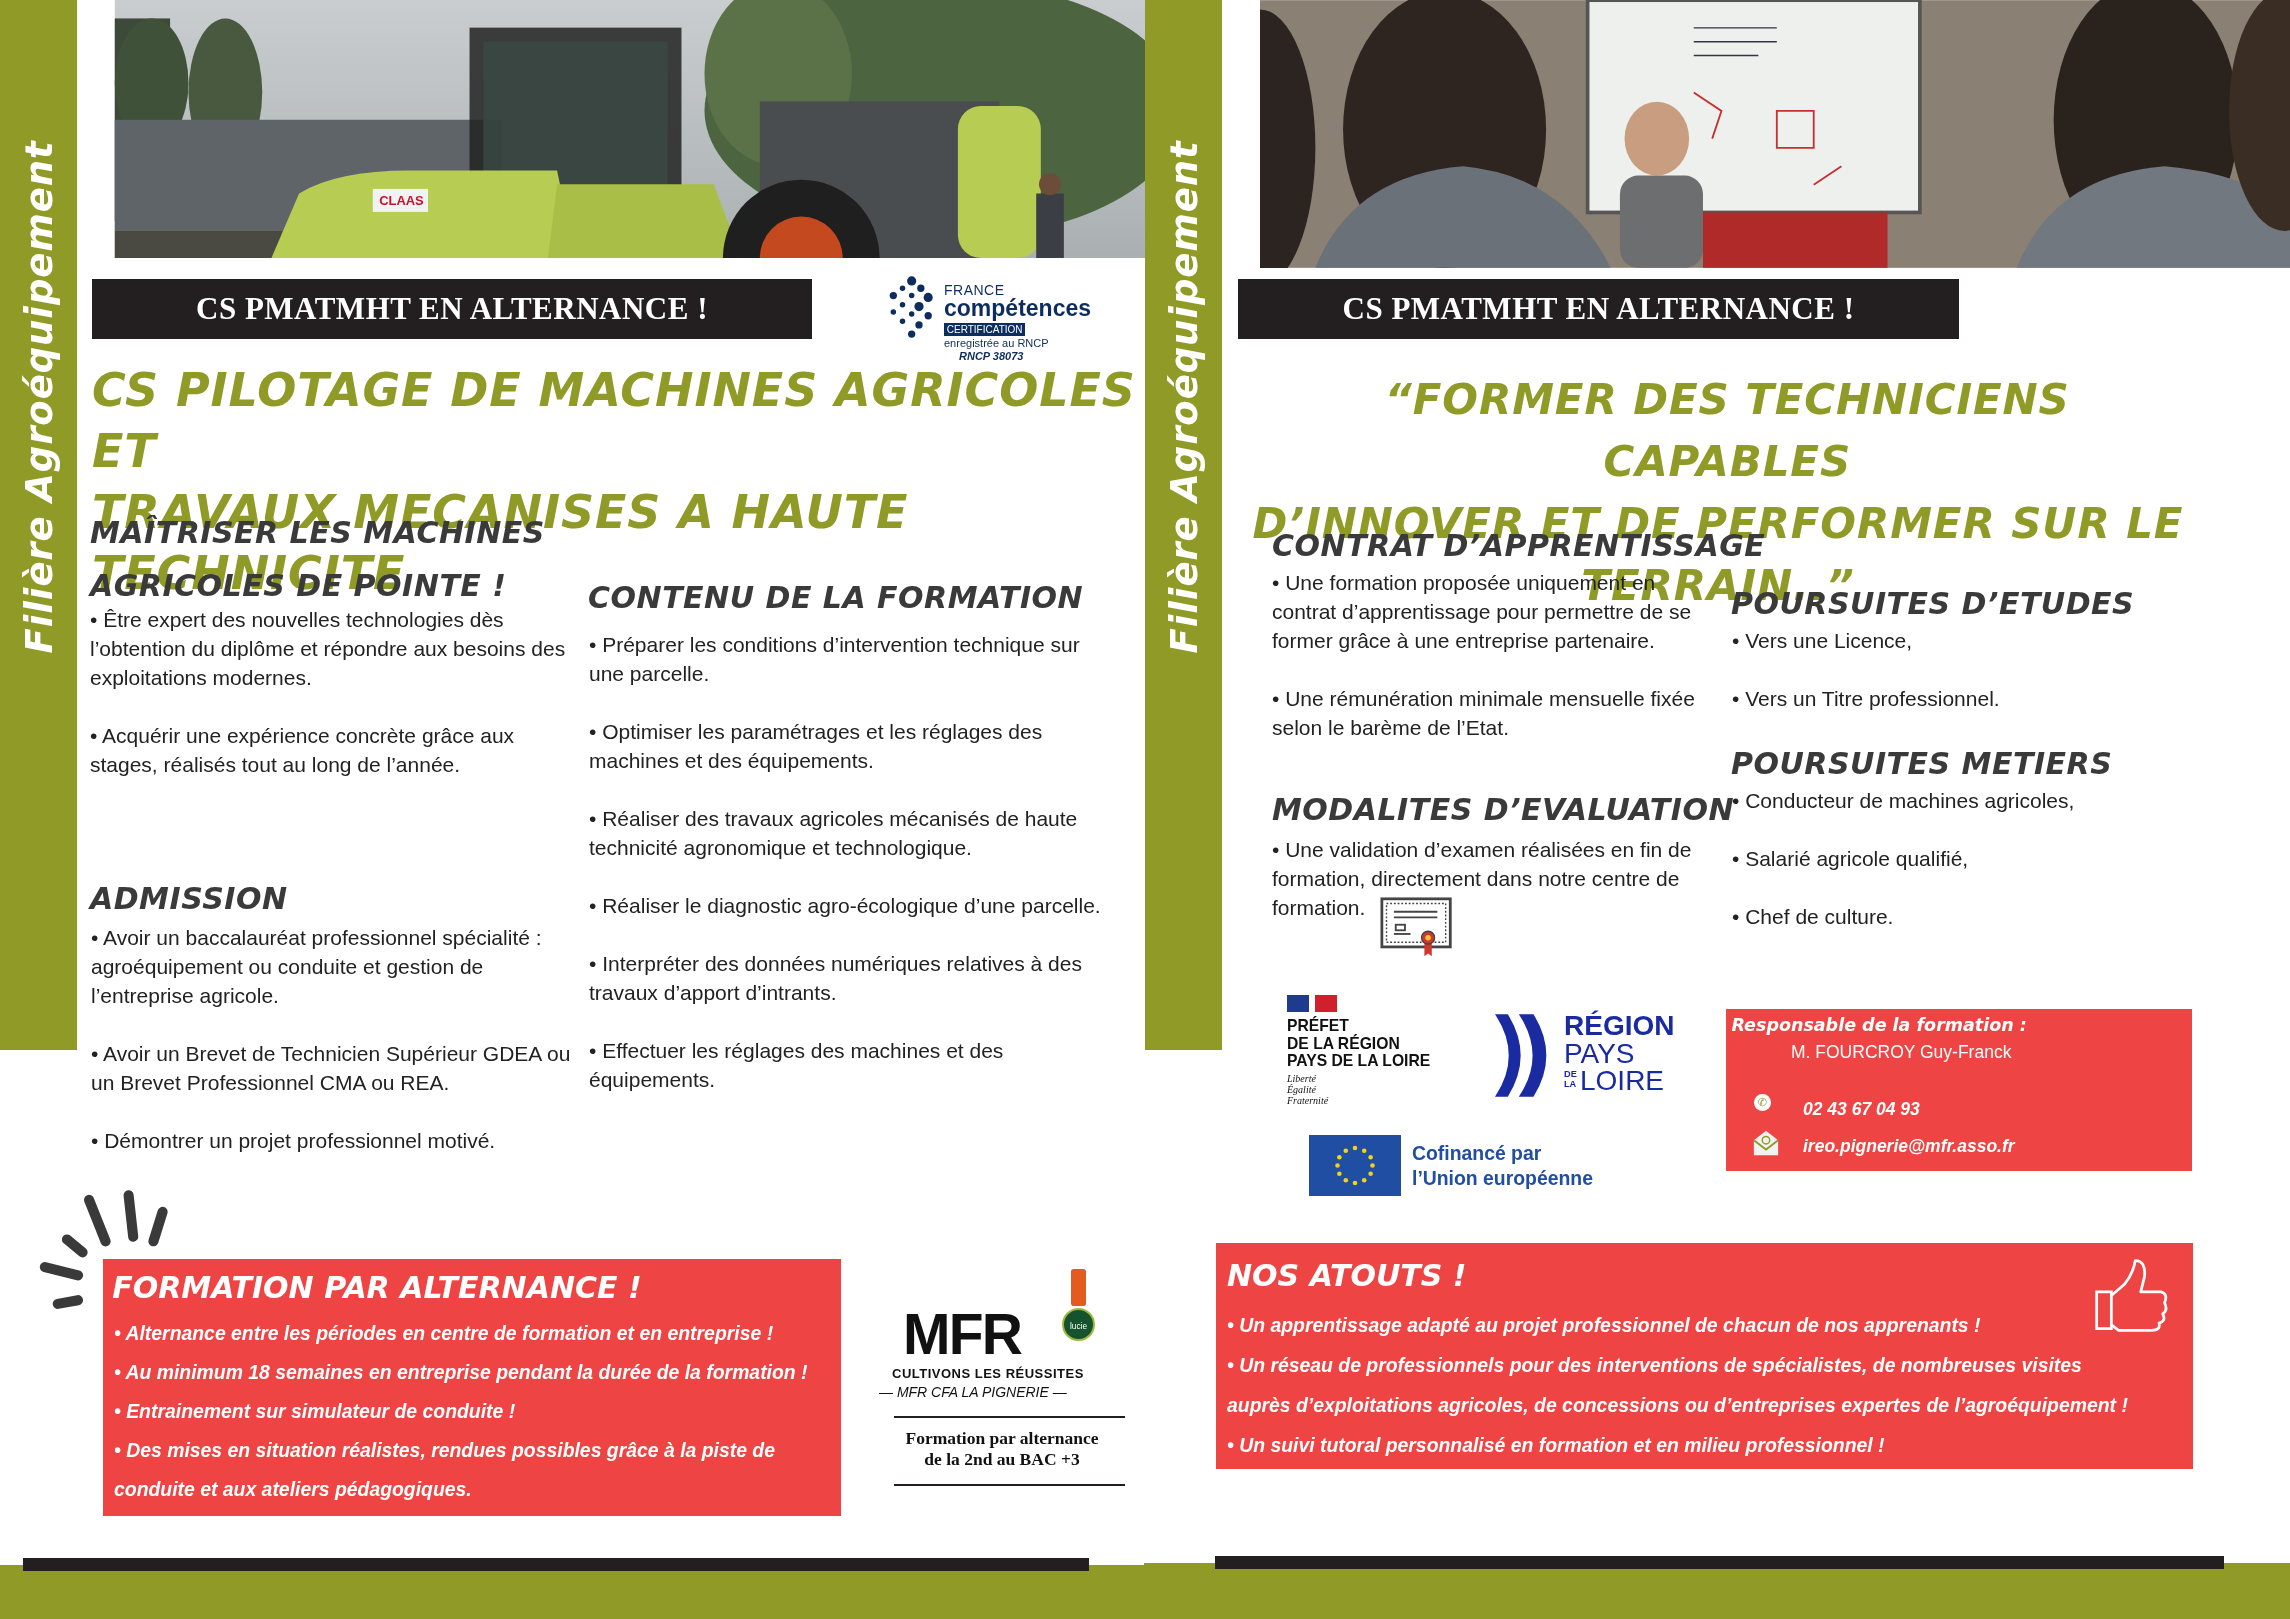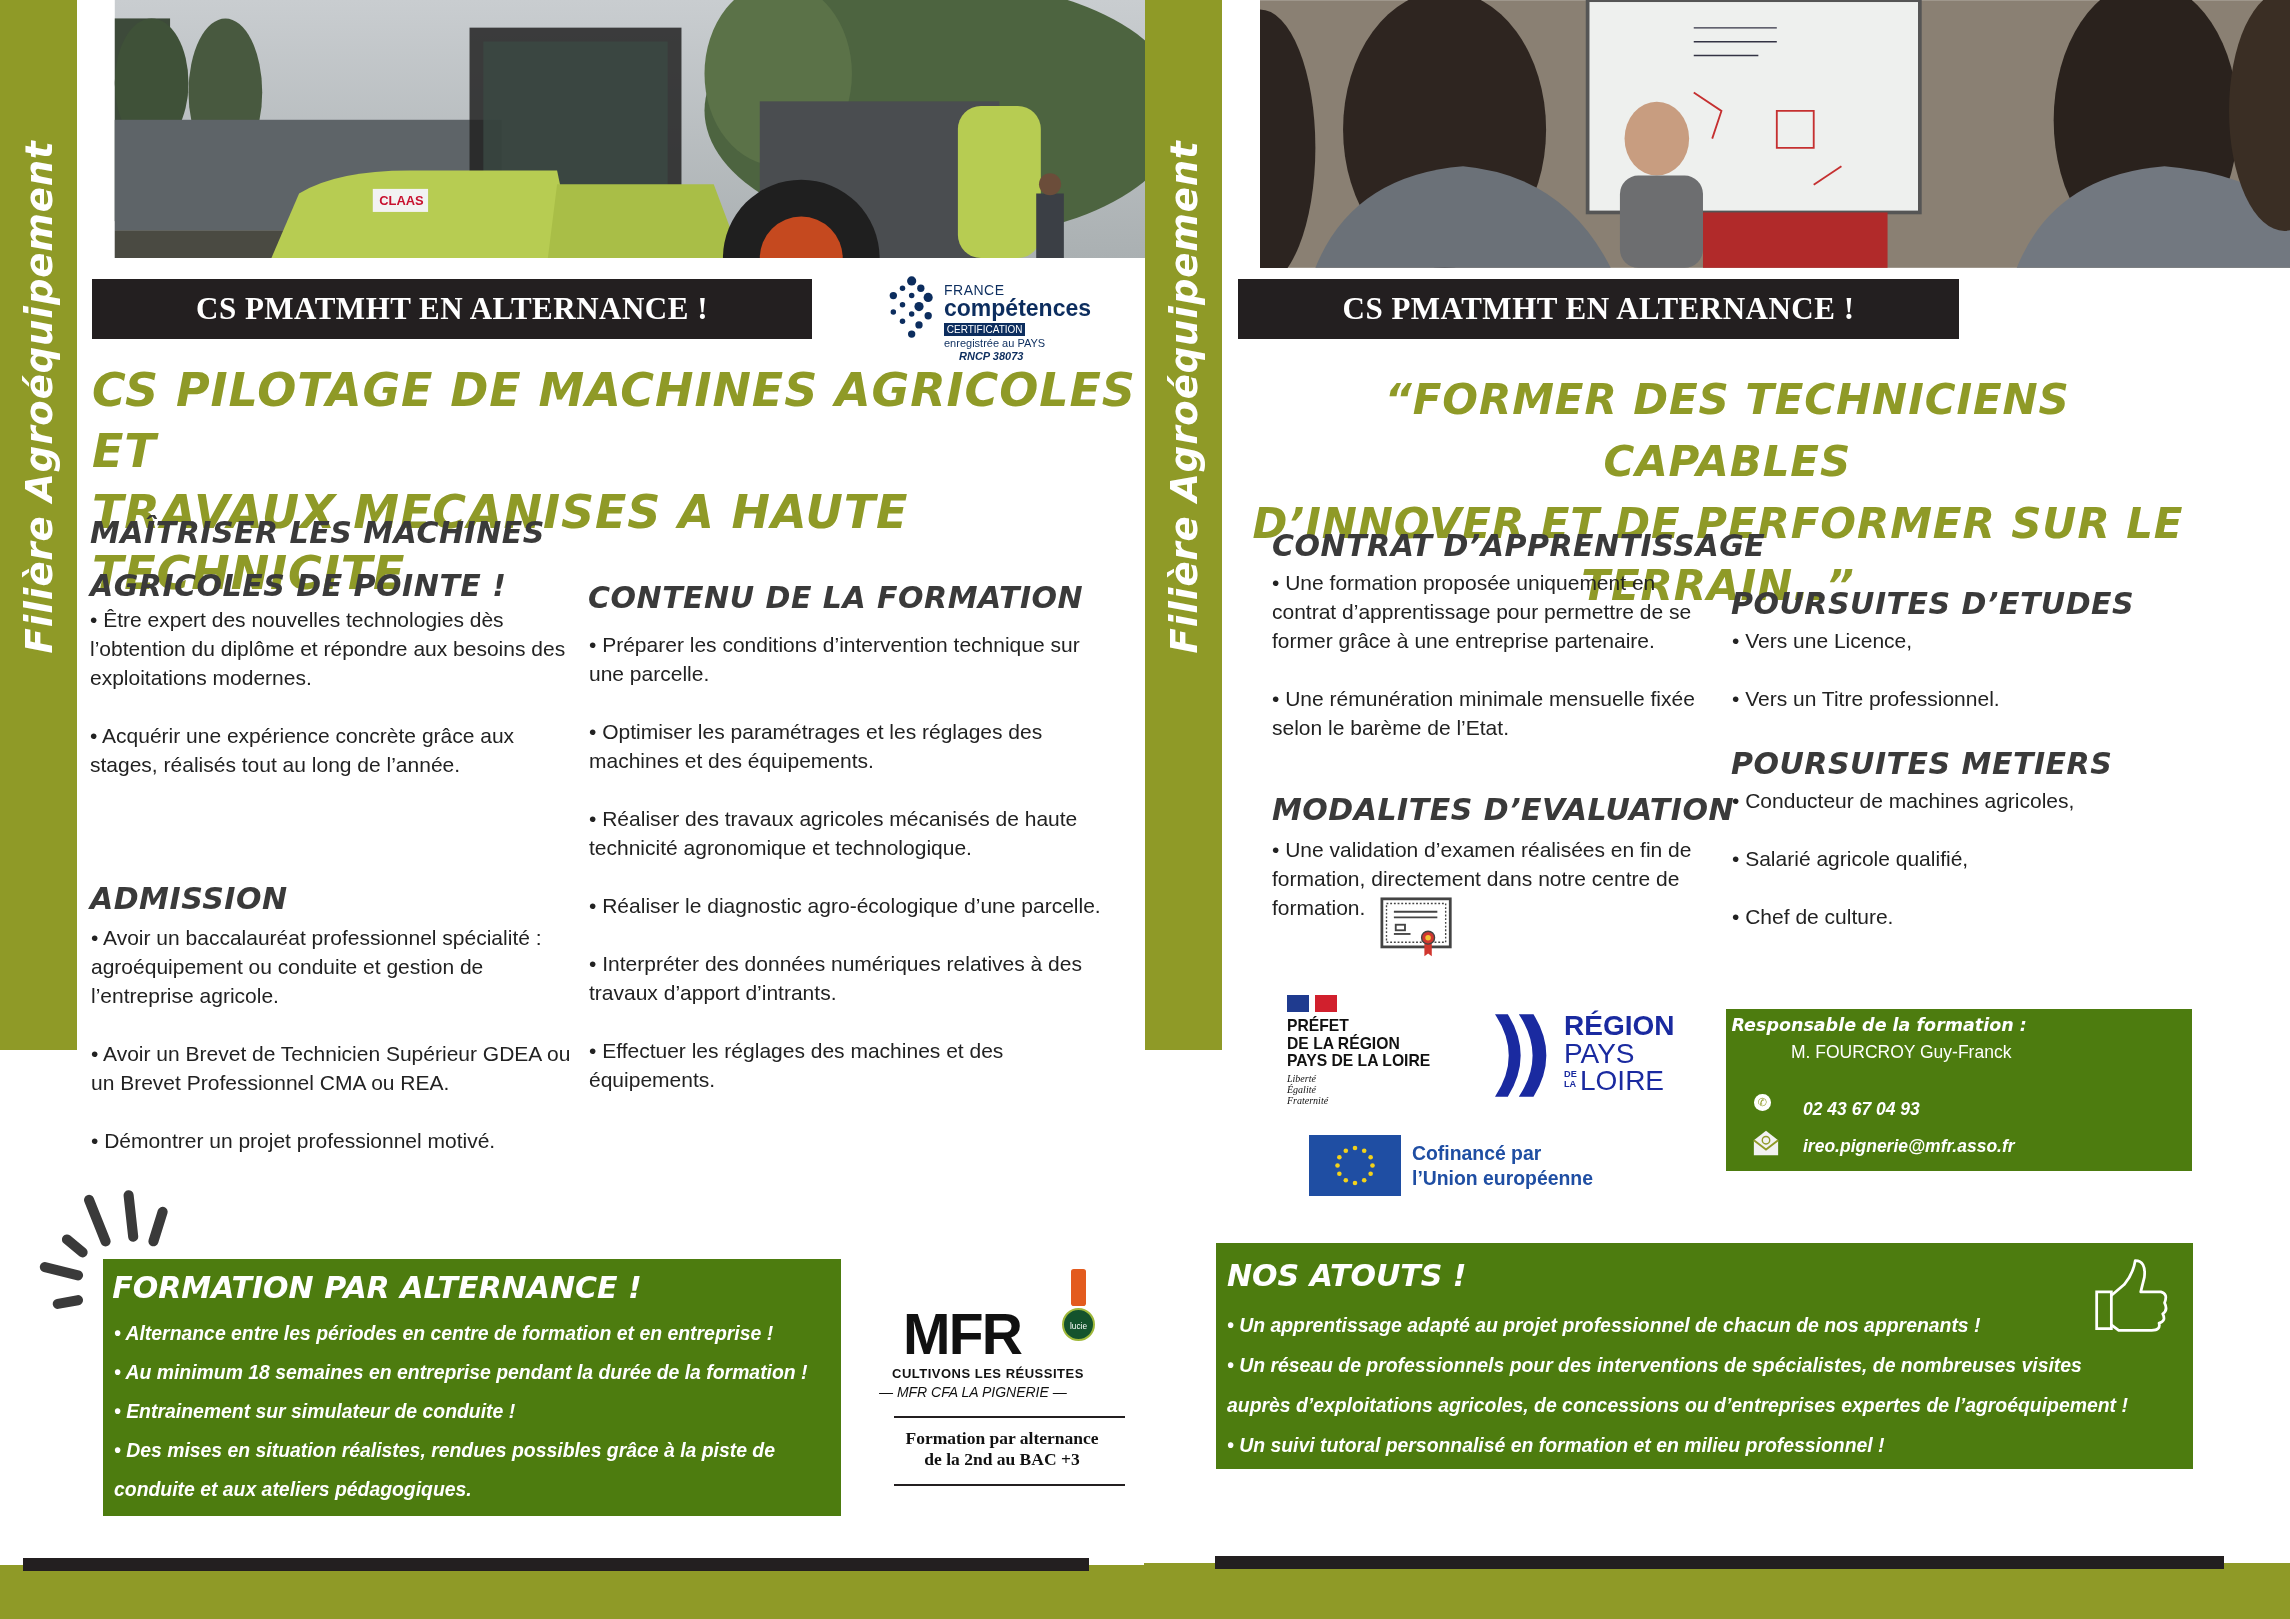--- a/index.html
+++ b/index.html
@@ -23,21 +23,21 @@
     color: #8f9a27; font-family: "DejaVu Sans", sans-serif; font-weight: bold; font-style: italic;
     text-transform: uppercase; letter-spacing: 0.9px;
   }
   .heading {
     color: #3a3a3a; font-family: "DejaVu Sans", sans-serif; font-weight: bold; font-style: italic;
     text-transform: uppercase; font-size: 30px; letter-spacing: 0.5px;
   }
   .body-text { font-size: 21px; line-height: 29px; color: #222; }
   .body-text p { margin-bottom: 29px; }
   .body-text p:last-child { margin-bottom: 0; }
-  .greenbox { background: #4d7c0f; color: #fff; }
+  .greenbox { background: #ef4444; color: #fff; }
   .greenbox .gh { font-family: "DejaVu Sans", sans-serif; font-weight: bold; font-style: italic; font-size: 30px; text-transform: uppercase; }
   .greenbox .gl { font-style: italic; font-weight: bold; font-size: 19.4px; line-height: 39px; }
   .line { background: #231f20; }
   .logo-blue { color: #0c2d5e; }
 </style>
 </head>
 <body>
 
 <div class="abs olive sidebar" style="left:0;">
   <div class="sidebar-text">Filière Agroéquipement</div>
@@ -91,21 +91,21 @@
       <circle cx="28" cy="42" r="3"></circle>
         <circle cx="46" cy="44" r="4"></circle>
         <circle cx="18" cy="50" r="3"></circle>
       <circle cx="36" cy="54" r="4"></circle>
         <circle cx="28" cy="64" r="4"></circle>
     </g>
   </svg>
   <div class="abs logo-blue" style="left:63px; top:13px; font-size:14px; letter-spacing:0.5px;">FRANCE</div>
   <div class="abs logo-blue" style="left:63px; top:26px; font-size:23px; font-weight:bold;">compétences</div>
   <div class="abs" style="left:63px; top:54px; font-size:10px; color:#fff; background:#0c2d5e; padding:0.9px 2.8px;">CERTIFICATION</div>
-  <div class="abs logo-blue" style="left:63px; top:68px; font-size:11px;">enregistrée au PAYS</div>
+  <div class="abs logo-blue" style="left:63px; top:68px; font-size:11px;">enregistrée au RNCP</div>
   <div class="abs logo-blue" style="left:78px; top:81px; font-size:11px; font-weight:bold; font-style:italic;">RNCP 38073</div>
 </div>
 
 <div class="abs title-green" style="left:92px; top:360px; font-size:46px; line-height:61px; width:1052px;">
   <div>CS PILOTAGE DE MACHINES AGRICOLES ET</div>
   <div>TRAVAUX MECANISES A HAUTE TECHNICITE</div>
 </div>
 
 <div class="abs heading" style="left:90px; top:506px; line-height:53px;">
   <div>MAÎTRISER LES MACHINES</div>

